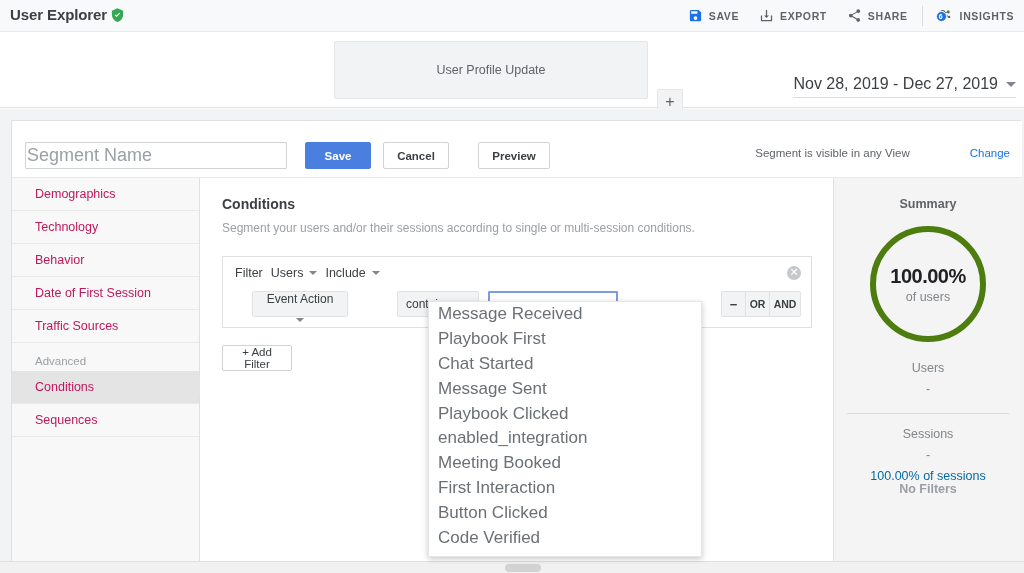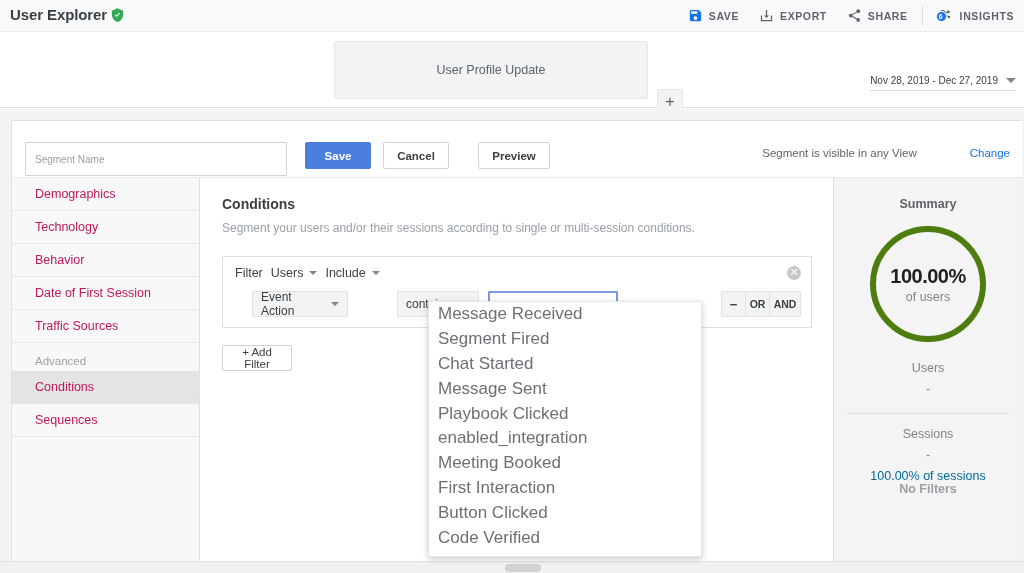--- a/index.html
+++ b/index.html
@@ -82,21 +82,21 @@
     display: flex; align-items: center; justify-content: center;
     font-size: 16px; color: #5f6368; cursor: pointer;
   }
   .date-range {
     position: absolute; right: 8px; top: 43px;
     display: flex; align-items: center; gap: 8px;
     border-bottom: 1px solid #dadce0;
     padding-bottom: 4px;
     cursor: pointer;
   }
-  .date-range-text { font-size: 10px; color: #3c4043; }
+  .date-range-text { font-size: 16px; color: #3c4043; }
   .caret-down {
     width: 0; height: 0;
     border-left: 5px solid transparent; border-right: 5px solid transparent;
     border-top: 5px solid #80868b;
   }
 
   
   .builder {
     position: absolute; left: 0; top: 109px; width: 1024px; height: 464px;
     background: #f1f3f4;
@@ -105,23 +105,23 @@
     position: absolute; left: 11px; top: 11px;
     width: 1010px; height: 450px;
     background: #fff; border: 1px solid #e0e0e0;
   }
   .name-row {
     position: absolute; left: 0; top: 0; width: 1010px; height: 57px;
     background: #fff; border-bottom: 1px solid #e8eaed;
   }
   .segname-input {
     position: absolute; left: 13px; top: 21px;
-    width: 262px; height: 34px;
+    width: 262px; height: 27px;
     border: 1px solid #d0d3d6; border-radius: 1px;
-    padding: 0 9px; font-size: 10px; color: #3c4043;
+    padding: 0 1px; font-size: 18px; color: #3c4043;
     font-family: "Liberation Sans", sans-serif;
     outline: none; background: #fff;
   }
   .segname-input::placeholder { color: #9aa0a6; }
   .btn {
     position: absolute; top: 21px; height: 27px;
     border: 1px solid #d0d3d6; border-radius: 2px;
     background: #fff; color: #3c4043;
     font-size: 11.5px; font-weight: bold;
     font-family: "Liberation Sans", sans-serif;
@@ -131,21 +131,21 @@
   .btn.save {
     left: 293px; width: 66px;
     background: #4a7fe0; border-color: #4a7fe0; color: #fff;
   }
   .btn.cancel { left: 371px; width: 66px; }
   .btn.preview { left: 466px; width: 72px; }
   .visibility {
     position: absolute; right: 12px; top: 26px;
     font-size: 11.5px; color: #5f6368;
   }
-  .visibility a { color: #1a73e8; text-decoration: none; cursor: pointer; margin-left: 13px; padding-left: 40px; }
+  .visibility a { color: #1a73e8; text-decoration: none; cursor: pointer; margin-left: 20px; padding-left: 40px; }
 
   
   .leftnav {
     position: absolute; left: 0; top: 57px;
     width: 188px; height: 393px;
     background: #f8f8f8; border-right: 1px solid #e0e0e0;
   }
   .nav-item {
     height: 33px; padding-left: 23px;
     display: flex; align-items: center;
@@ -208,21 +208,21 @@
     position: absolute; left: 29px; top: 34px;
     display: flex; align-items: center; gap: 9px;
   }
   .drop-btn {
     height: 26px; background: #f1f3f4;
     border: 1px solid #e0e2e4; border-radius: 2px;
     display: flex; align-items: center; justify-content: space-between;
     padding: 0 8px; gap: 12px;
     font-size: 12px; color: #3c4043; cursor: pointer;
   }
-  .drop-btn.event { width: 96px; }
+  .drop-btn.event { width: 96px; flex-direction: column; }
   .drop-btn.op { width: 82px; margin-left: 40px; }
   .value-input {
     width: 130px; height: 26px;
     border: 2px solid #7b9ce0; border-radius: 1px;
     padding: 0 5px; font-size: 12px; color: #3c4043;
     font-family: "Liberation Sans", sans-serif;
     outline: none; background: #fff;
   }
   .logic-group {
     position: absolute; right: 10px; top: 34px;
@@ -468,21 +468,21 @@
         <div class="sub">100.00% of sessions</div>
       </div>
       <div class="no-filters">No Filters</div>
     </div>
 
   </div>
 </div>
 
 <div class="autocomplete" id="autocomplete-list">
     <div class="ac-item">Message Received</div>
-    <div class="ac-item">Segment Fired</div>
+    <div class="ac-item">Playbook First</div>
     <div class="ac-item">Chat Started</div>
     <div class="ac-item">Message Sent</div>
     <div class="ac-item">Playbook Clicked</div>
     <div class="ac-item">enabled_integration</div>
     <div class="ac-item">Meeting Booked</div>
     <div class="ac-item">First Interaction</div>
     <div class="ac-item">Button Clicked</div>
     <div class="ac-item">Code Verified</div>
   </div>
 

